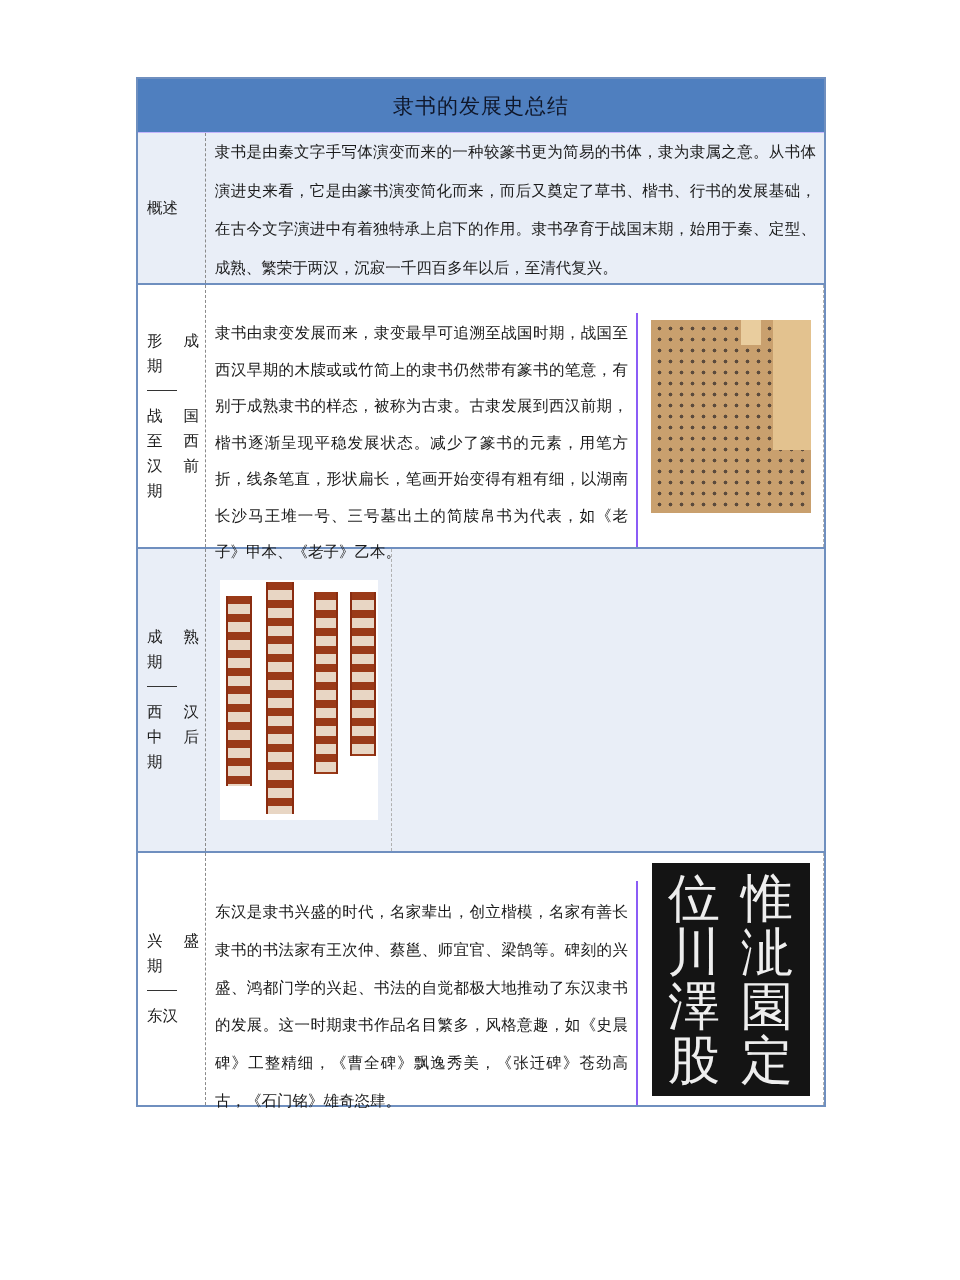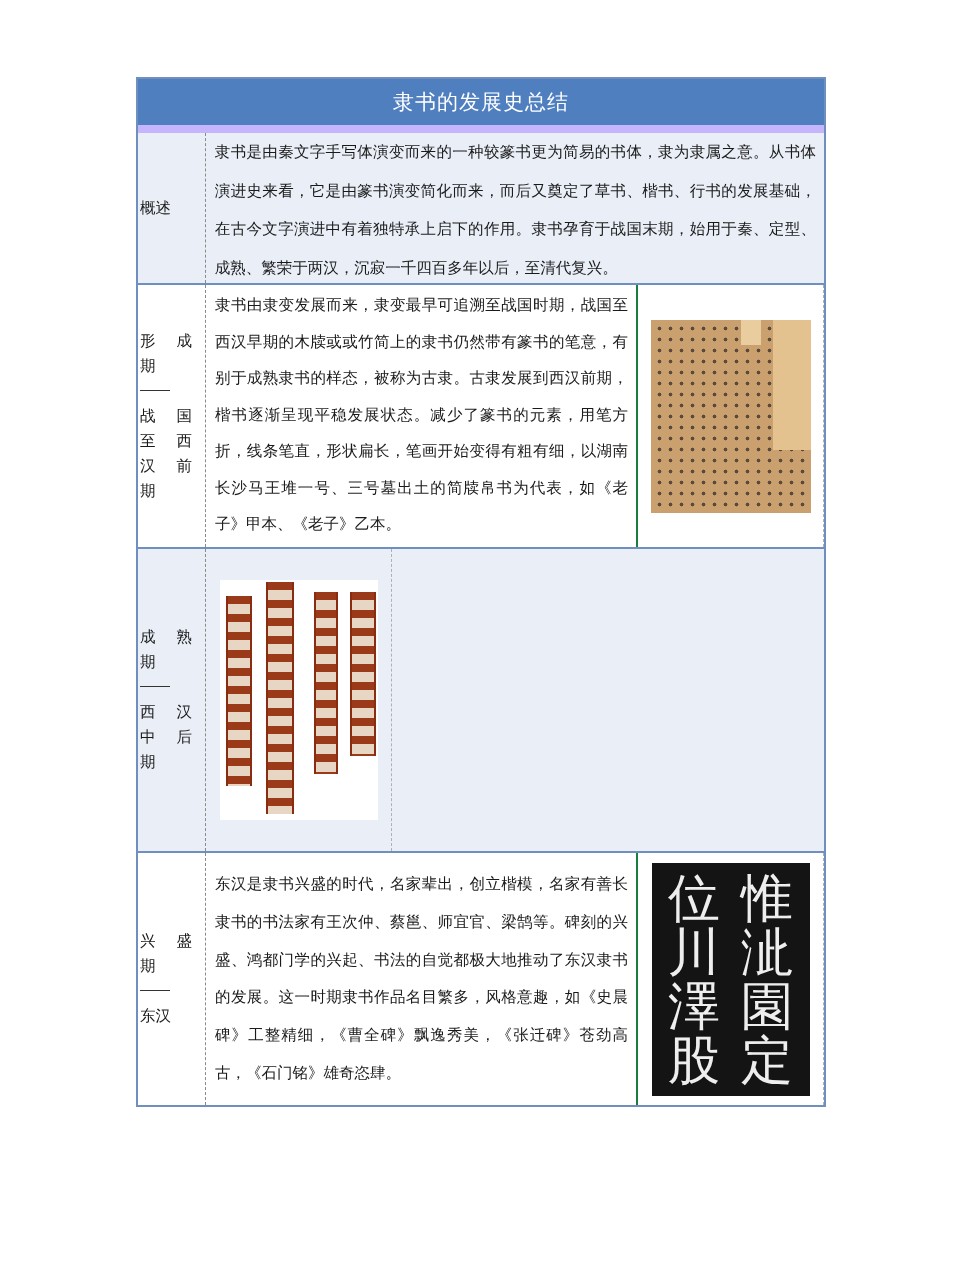--- a/index.html
+++ b/index.html
@@ -9,54 +9,54 @@
     .table {
       position: absolute;
       left: 136px; top: 77px;
       width: 690px;
       border: 2px solid #6f8fbf;
       background: #fff;
     }
     .title-row {
       height: 54px;
       background: #4f7fbf;
-      color: #ffffff;
+      color: #0f172a;
       display: flex; align-items: center; justify-content: center;
       font-size: 21px;
-      border-bottom: 8px solid #c4b5fd;
+      border-bottom: 1px solid #c4b5fd;
       letter-spacing: 1px;
     }
     .row {
       display: flex;
       border-bottom: 2px solid #6f8fbf;
     }
     .row:last-child { border-bottom: none; }
     .row.tint { background: #e9eef7; }
     .row.plain { background: #ffffff; }
 
     .label {
       width: 68px;
       border-right: 1px dashed #8a8a8a;
       display: flex; align-items: center;
-      padding-left: 2px;
+      padding-left: 9px;
       font-size: 15.5px;
     }
     .label-inner { width: 52px; line-height: 25px; }
     .label-line { display: flex; justify-content: space-between; }
     .label-line.left { justify-content: flex-start; }
     .label-dash { width: 30px; border-top: 1px solid #333; margin: 11px 0 13px 0; }
 
     .text {
       font-size: 15.5px;
       line-height: 38.5px;
       padding: 0 8px 0 9px;
       text-align: justify;
     }
     .row.overview .text { width: 620px; padding-top: 0; }
-    .row.period .text { width: 432px; border-right: 2px solid #15803d; }
+    .row.period .text { width: 432px; border-right: 2px solid #8b5cf6; margin-top: 28px; }
 
     .img-cell {
       width: 186px;
       display: flex; align-items: center; justify-content: center;
       border-right: 1px dashed #b0b0b0;
     }
 
     
     .silk {
       width: 160px; height: 193px;

